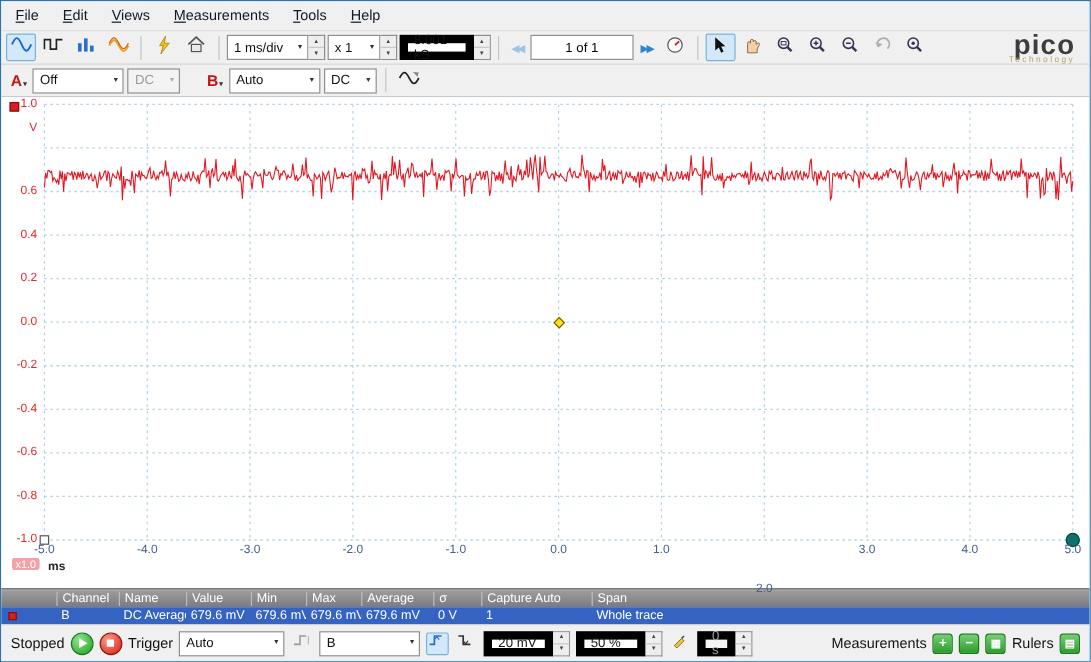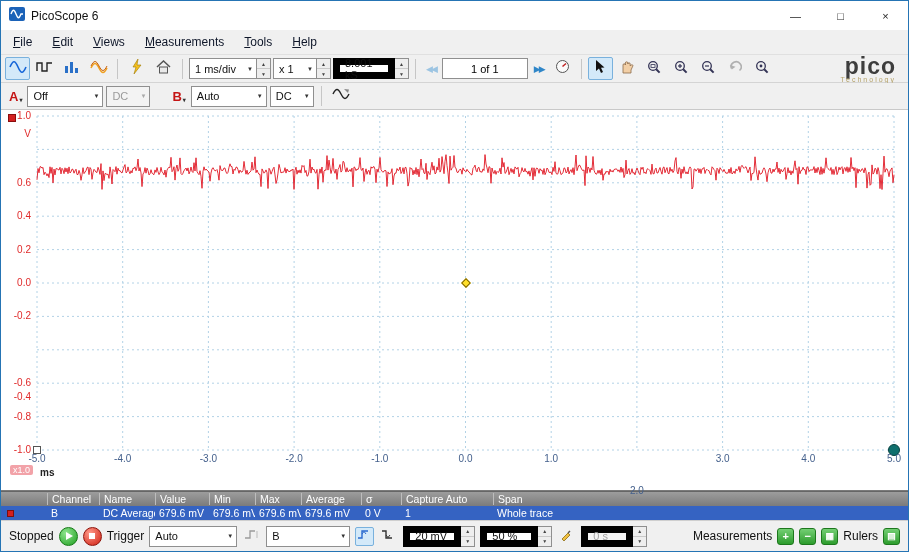--- a/index.html
+++ b/index.html
@@ -26,21 +26,21 @@
   .combo .carr{margin-left:auto;padding:0 3px;font-size:6px;color:#333}
   .combo.disabled{background:#f3f3f3;color:#9a9a9a}
   .combo.disabled .carr{color:#aaa}
   .spinbox{width:14px;height:21px;display:flex;flex-direction:column;border:1px solid #8f8f8f;border-left:none;flex:0 0 auto}
   .spinbox div{flex:1;font-size:5px;display:flex;align-items:center;justify-content:center;background:#eee;color:#444}
   .spinbox div+div{border-top:1px solid #c9c9c9}
   .valbox{height:21px;background:#fff;border:7px solid #000000;font-size:11px;color:#111;display:flex;align-items:center;padding:0 5px;flex:0 0 auto}
   .valbox.right{justify-content:flex-end}
   .valbox.disabled{background:#f4f4f4;color:#a2a2a2}
   .grp{display:flex;flex:0 0 auto}
-  .w44{width:44px}.w52{width:52px}.w58{width:58px}.w56{width:44px}.w62{width:62px}.w68{width:68px}.w76{width:76px}.w84{width:84px}.w88{width:88px}
+  .w44{width:44px}.w52{width:32px}.w58{width:58px}.w56{width:44px}.w62{width:62px}.w68{width:68px}.w76{width:76px}.w84{width:84px}.w88{width:88px}
   .navarr{font-size:9px;color:#2f86c8;letter-spacing:-2px;padding:0 4px;flex:0 0 auto}
   .navarr.dim{color:#9cc4e2}
   .bufbox{width:86px;height:21px;border:1px solid #8f8f8f;background:#fff;font-size:11px;display:flex;align-items:center;justify-content:center;flex:0 0 auto}
   .logo{margin-left:auto;display:flex;flex-direction:column;align-items:flex-end;line-height:1;padding-right:8px;flex:0 0 auto}
   .logo-name{font-size:23px;font-weight:bold;color:#3d3d3d;letter-spacing:1px}
   .logo-tag{font-size:7px;color:#b5a268;letter-spacing:2px;margin-top:-2px}
 
   
   .chanbar{height:27px;display:flex;align-items:center;padding:0 6px;background:#f0f0f0;border-bottom:1px solid #c9c9c9;gap:3px;flex:0 0 auto}
   .chlabel{color:#c41414;font-weight:bold;font-size:13px;display:flex;align-items:flex-end;padding:0 2px;flex:0 0 auto}
@@ -81,34 +81,20 @@
   .mini-btn{width:19px;height:19px;display:flex;align-items:center;justify-content:center;border:1px solid transparent;border-radius:2px;flex:0 0 auto}
   .mini-btn.pressed{background:#d3e9f9;border-color:#79b1dd}
   .green-btn{width:17px;height:17px;background:linear-gradient(#74cf74,#2d9c2d);border:1px solid #1d781d;border-radius:3px;color:#fff;font-size:11px;font-weight:bold;display:flex;align-items:center;justify-content:center;line-height:1;flex:0 0 auto}
   .push-right{margin-left:auto}
 </style>
 </head>
 <body>
 
 <div class="win">
 
-  <div class="titlebar">
-    <span>
-      <svg width="16" height="16">
-          <rect x="0" y="1" width="16" height="14" rx="2" fill="#1b62b8"></rect>
-          <path d="M2,8 C4,3 5,3 7,8 C9,13 10,13 12,8 L14,8" stroke="#fff" fill="none" stroke-width="1.4"></path>
-        </svg>
-    </span>
-    <span class="title-text">PicoScope 6</span>
-    <div class="caption">
-      <div class="cap-btn">—</div>
-      <div class="cap-btn">□</div>
-      <div class="cap-btn">×</div>
-    </div>
-  </div>
 
   <div class="menubar">
     <span class="menu-item">File</span>
     <span class="menu-item">Edit</span>
     <span class="menu-item">Views</span>
     <span class="menu-item">Measurements</span>
     <span class="menu-item">Tools</span>
     <span class="menu-item">Help</span>
   </div>
 
@@ -305,21 +291,21 @@
         </svg>
       <div class="trigger-diamond"></div>
       <div class="axis-handle-bottom"></div>
       <div class="corner-dot"></div>
     <div class="ytick" style="top: 0%;">1.0</div>
         <div class="ytick" style="top: 20%; text-align: right;">0.6</div>
         <div class="ytick" style="top: 30%;">0.4</div>
         <div class="ytick" style="top: 40%;">0.2</div>
         <div class="ytick" style="top: 50%;">0.0</div>
         <div class="ytick" style="top: 60%;">-0.2</div>
-        <div class="ytick" style="top: 70%; margin-top: 47px;">-0.4</div>
+        <div class="ytick" style="top: 70%;">-0.4</div>
         <div class="ytick" style="top: 80%;">-0.6</div>
         <div class="ytick" style="top: 90%;">-0.8</div>
         <div class="ytick" style="top: 100%;">-1.0</div>
         <div class="ytick" style="top: 5.5%;">V</div>
         <div class="xtick" style="left: 0%;">-5.0</div>
         <div class="xtick" style="left: 10%;">-4.0</div>
         <div class="xtick" style="left: 20%;">-3.0</div>
         <div class="xtick" style="left: 30%;">-2.0</div>
         <div class="xtick" style="left: 40%;">-1.0</div>
         <div class="xtick" style="left: 50%;">0.0</div>

